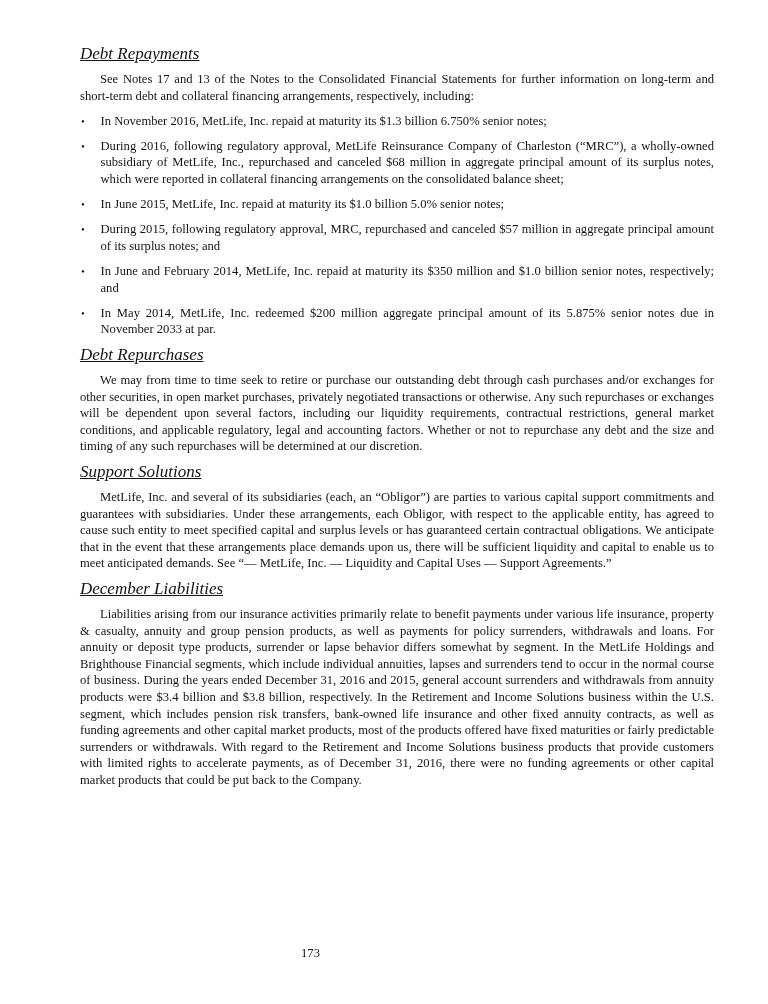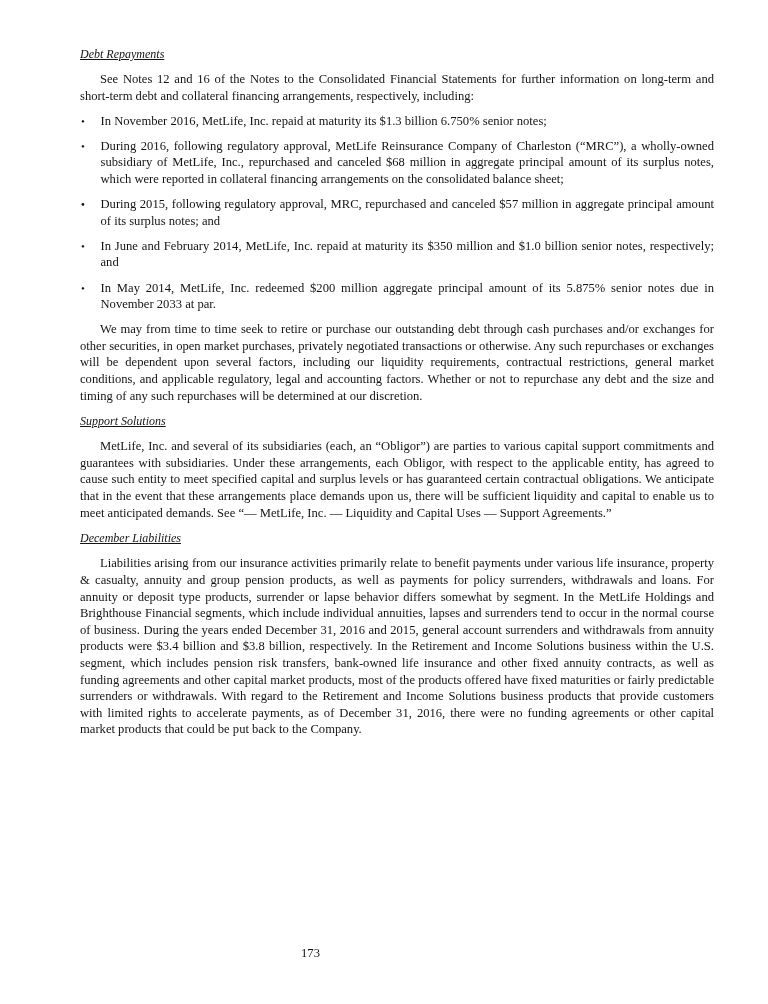--- a/index.html
+++ b/index.html
@@ -15,21 +15,21 @@
   .page {
     position: absolute;
     top: 0;
     left: 80px;
     width: 634px;
     padding-top: 37px;
     font-size: 12.6px;
     line-height: 16.6px;
   }
   .section-heading {
-    font-size: 12px;
+    font-size: 17px;
     font-weight: normal;
     font-style: italic;
     text-decoration: underline;
     margin: 9px 0 8.5px 0;
   }
   .para {
     margin: 8.5px 0;
     text-align: justify;
     text-indent: 20px;
   }
@@ -59,32 +59,33 @@
     font-size: 12.6px;
   }
 </style>
 </head>
 <body>
 
 <div class="page">
 
   <section>
     <h3 class="section-heading">Debt Repayments</h3>
-    <p class="para">See Notes 12 and 16 of the Notes to the Consolidated Financial Statements for further information on long-term and short-term debt and collateral financing arrangements, respectively, including:</p>
+    <p class="para">See Notes 17 and 13 of the Notes to the Consolidated Financial Statements for further information on long-term and short-term debt and collateral financing arrangements, respectively, including:</p>
     <ul class="bullet-list">
       <li class="bullet-item"><span class="bullet-glyph">•</span><span>In November 2016, MetLife, Inc. repaid at maturity its $1.3 billion 6.750% senior notes;</span></li>
       <li class="bullet-item"><span class="bullet-glyph">•</span><span>During 2016, following regulatory approval, MetLife Reinsurance Company of Charleston (“MRC”), a wholly-owned subsidiary of MetLife, Inc., repurchased and canceled $68 million in aggregate principal amount of its surplus notes, which were reported in collateral financing arrangements on the consolidated balance sheet;</span></li>
-      <li class="bullet-item"><span class="bullet-glyph">•</span></li>
+      <li class="bullet-item"><span class="bullet-glyph">•</span><span>In June 2015, MetLife, Inc. repaid at maturity its $1.0 billion 5.0% senior notes;</span></li>
       <li class="bullet-item"><span class="bullet-glyph">•</span><span>During 2015, following regulatory approval, MRC, repurchased and canceled $57 million in aggregate principal amount of its surplus notes; and</span></li>
       <li class="bullet-item"><span class="bullet-glyph">•</span><span>In June and February 2014, MetLife, Inc. repaid at maturity its $350 million and $1.0 billion senior notes, respectively; and</span></li>
       <li class="bullet-item"><span class="bullet-glyph">•</span><span>In May 2014, MetLife, Inc. redeemed $200 million aggregate principal amount of its 5.875% senior notes due in November 2033 at par.</span></li>
     </ul>
   </section>
 
   <section>
+    <h3 class="section-heading">Debt Repurchases</h3>
     <p class="para">We may from time to time seek to retire or purchase our outstanding debt through cash purchases and/or exchanges for other securities, in open market purchases, privately negotiated transactions or otherwise. Any such repurchases or exchanges will be dependent upon several factors, including our liquidity requirements, contractual restrictions, general market conditions, and applicable regulatory, legal and accounting factors. Whether or not to repurchase any debt and the size and timing of any such repurchases will be determined at our discretion.</p>
   </section>
 
   <section>
     <h3 class="section-heading">Support Solutions</h3>
     <p class="para">MetLife, Inc. and several of its subsidiaries (each, an “Obligor”) are parties to various capital support commitments and guarantees with subsidiaries. Under these arrangements, each Obligor, with respect to the applicable entity, has agreed to cause such entity to meet specified capital and surplus levels or has guaranteed certain contractual obligations. We anticipate that in the event that these arrangements place demands upon us, there will be sufficient liquidity and capital to enable us to meet anticipated demands. See “— MetLife, Inc. — Liquidity and Capital Uses — Support Agreements.”</p>
   </section>
 
   <section>
     <h3 class="section-heading">December Liabilities</h3>

